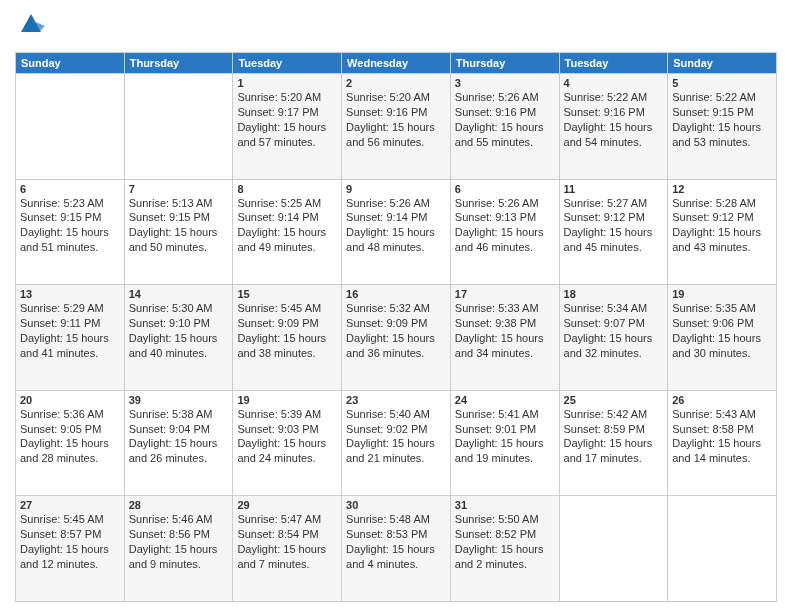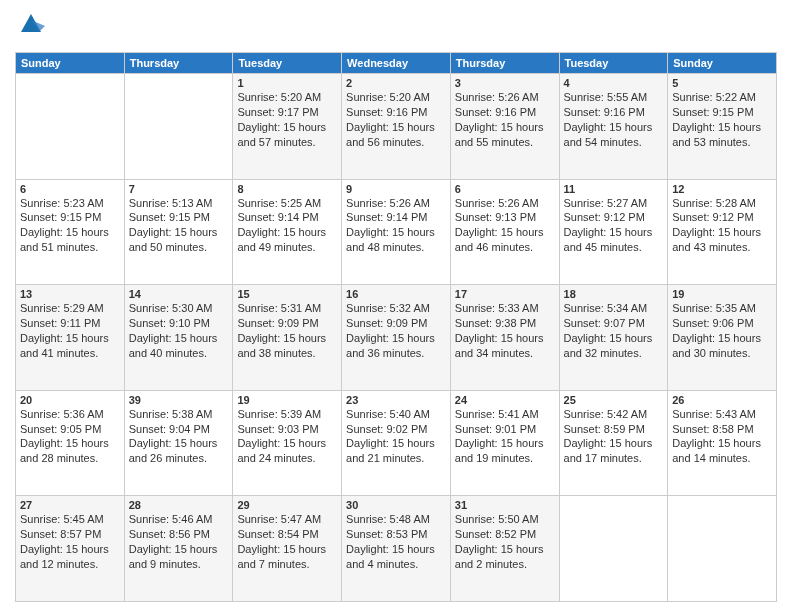--- a/index.html
+++ b/index.html
@@ -158,21 +158,21 @@
 Daylight: 15 hours and 56 minutes.</div>
           </td>
           <td>
             <span class="day-num">3</span>
             <div class="day-info">Sunrise: 5:26 AM
 Sunset: 9:16 PM
 Daylight: 15 hours and 55 minutes.</div>
           </td>
           <td>
             <span class="day-num">4</span>
-            <div class="day-info">Sunrise: 5:55 AM
+            <div class="day-info">Sunrise: 5:22 AM
 Sunset: 9:16 PM
 Daylight: 15 hours and 54 minutes.</div>
           </td>
           <td>
             <span class="day-num">5</span>
             <div class="day-info">Sunrise: 5:22 AM
 Sunset: 9:15 PM
 Daylight: 15 hours and 53 minutes.</div>
           </td>
         </tr>
@@ -228,21 +228,21 @@
 Daylight: 15 hours and 41 minutes.</div>
           </td>
           <td>
             <span class="day-num">14</span>
             <div class="day-info">Sunrise: 5:30 AM
 Sunset: 9:10 PM
 Daylight: 15 hours and 40 minutes.</div>
           </td>
           <td>
             <span class="day-num">15</span>
-            <div class="day-info">Sunrise: 5:31 AM
+            <div class="day-info">Sunrise: 5:45 AM
 Sunset: 9:09 PM
 Daylight: 15 hours and 38 minutes.</div>
           </td>
           <td>
             <span class="day-num">16</span>
             <div class="day-info">Sunrise: 5:32 AM
 Sunset: 9:09 PM
 Daylight: 15 hours and 36 minutes.</div>
           </td>
           <td>

